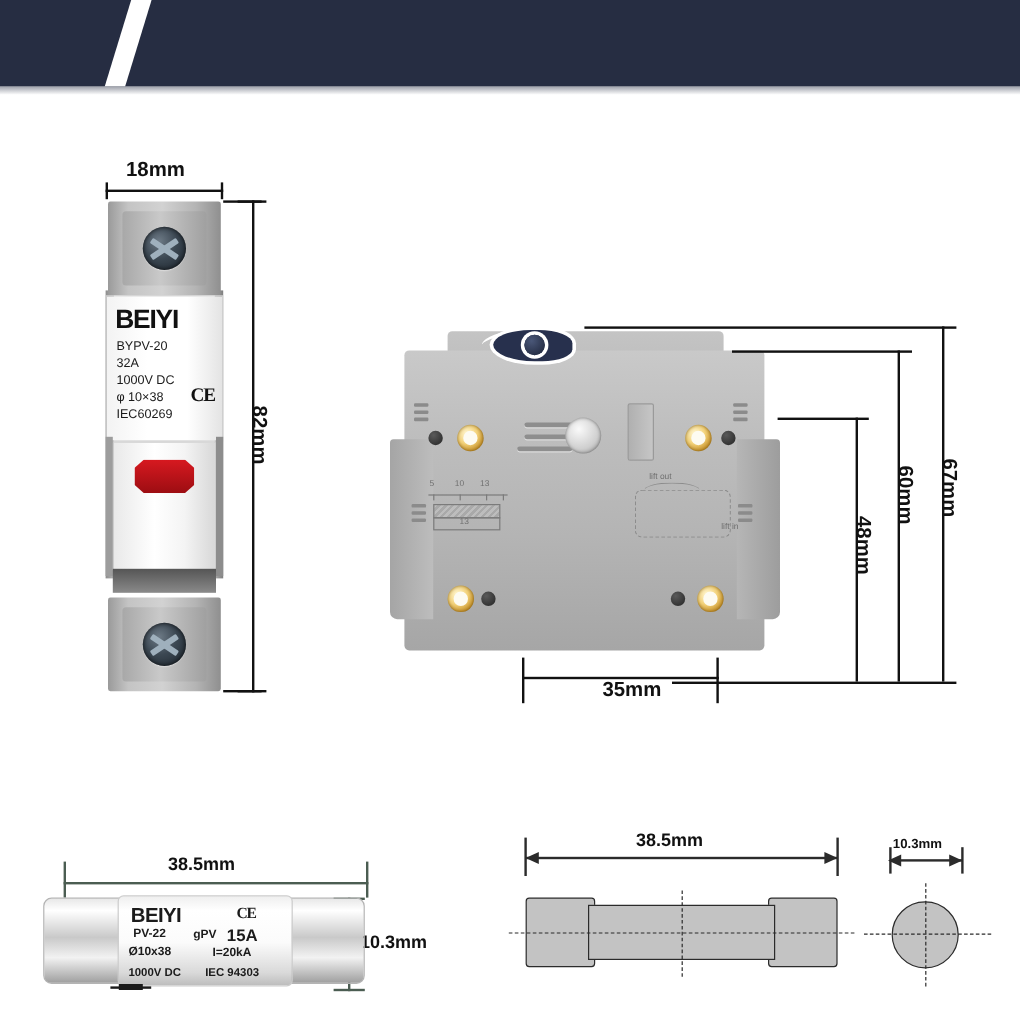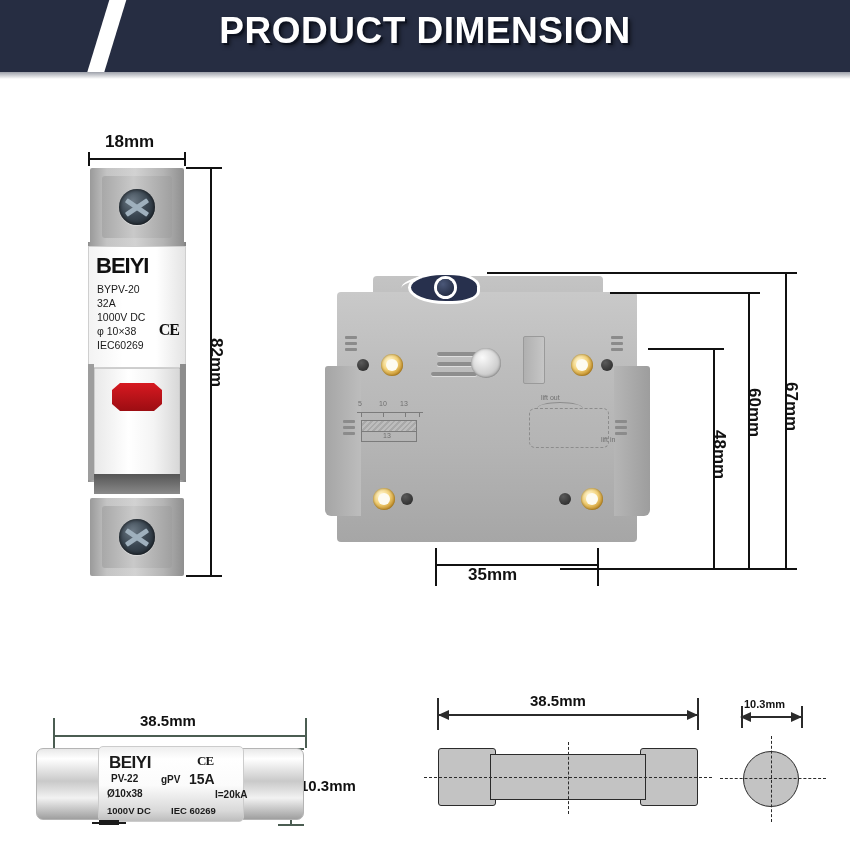--- a/index.html
+++ b/index.html
@@ -246,21 +246,20 @@
 </style>
 </head>
 <body>
 
 <div id="stage">
 
   <div class="banner">
     <div class="banner-slash"></div>
   </div>
   <div class="banner-shadow"></div>
-  <div class="banner-title">PRODUCT DIMENSION</div>
 
   <div class="dimline h" style="left:88px;top:158px;width:98px;"></div>
   <div class="dimline v" style="left:88px;top:152px;height:14px;"></div>
   <div class="dimline v" style="left:184px;top:152px;height:14px;"></div>
   <div class="dim-label" style="left:105px;top:132px;">18mm</div>
 
   <div class="dimline h" style="left:186px;top:167px;width:32px;"></div>
   <div class="dimline h" style="left:186px;top:575px;width:32px;"></div>
 
   <div class="dimline v" style="left:210px;top:167px;height:410px;"></div>
@@ -383,21 +382,21 @@
 
   <div class="dimline v" style="left:748px;top:292px;height:276px;"></div>
   <div class="dim-label vert" style="left:764px;top:388px;">60mm</div>
 
   <div class="dimline v" style="left:785px;top:272px;height:296px;"></div>
   <div class="dim-label vert" style="left:801px;top:382px;">67mm</div>
 
   <div class="dimline v" style="left:435px;top:548px;height:38px;"></div>
   <div class="dimline v" style="left:597px;top:548px;height:38px;"></div>
   <div class="dimline h" style="left:435px;top:564px;width:164px;"></div>
-  <div class="dim-label" style="left:468px;top:565px;">35mm</div>
+  <div class="dim-label" style="left:502px;top:565px;">35mm</div>
 
   <div class="greenline" style="left:53px;top:718px;width:2px;height:30px;"></div>
   <div class="greenline" style="left:305px;top:718px;width:2px;height:30px;"></div>
   <div class="greenline" style="left:53px;top:735px;width:254px;height:2px;"></div>
   <div class="dimlabel-sm" style="left:140px;top:712px;">38.5mm</div>
 
   <div class="greenline" style="left:290px;top:748px;width:2px;height:78px;"></div>
   <div class="greenline" style="left:278px;top:748px;width:26px;height:2px;"></div>
   <div class="greenline" style="left:278px;top:824px;width:26px;height:2px;"></div>
   <div class="dimlabel-sm" style="left:300px;top:777px;">10.3mm</div>
@@ -405,23 +404,23 @@
   <div class="cart">
     <div class="cap l"></div>
     <div class="cap r"></div>
     <div class="tube">
       <div class="ctxt" style="left:10px;top:6px;font-size:17px;letter-spacing:-.5px;">BEIYI</div>
       <div class="ctxt" style="left:98px;top:6px;font-size:13px;font-family:'Liberation Serif',serif;letter-spacing:-1px;">CE</div>
       <div class="ctxt" style="left:12px;top:26px;font-size:10px;">PV-22</div>
       <div class="ctxt" style="left:62px;top:27px;font-size:10px;">gPV</div>
       <div class="ctxt" style="left:90px;top:24px;font-size:14px;">15A</div>
       <div class="ctxt" style="left:8px;top:41px;font-size:10px;">Ø10x38</div>
-      <div class="ctxt" style="left:78px;top:42px;font-size:10px;margin-left:38px;">I=20kA</div>
+      <div class="ctxt" style="left:78px;top:42px;font-size:10px;">I=20kA</div>
       <div class="ctxt" style="left:8px;top:58px;font-size:9.5px;">1000V DC</div>
-      <div class="ctxt" style="left:72px;top:58px;font-size:9.5px;">IEC 60269</div>
+      <div class="ctxt" style="left:72px;top:58px;font-size:9.5px;">IEC 94303</div>
     </div>
   </div>
   <div class="fusesym">
     <div class="ln" style="left:0;"></div>
     <div class="bar"></div>
     <div class="ln" style="right:0;"></div>
   </div>
 
   <div class="tech" style="left:438px;top:748px;width:260px;height:62px;">
     <div class="endcap" style="left:0;top:0;width:58px;height:58px;"></div>

